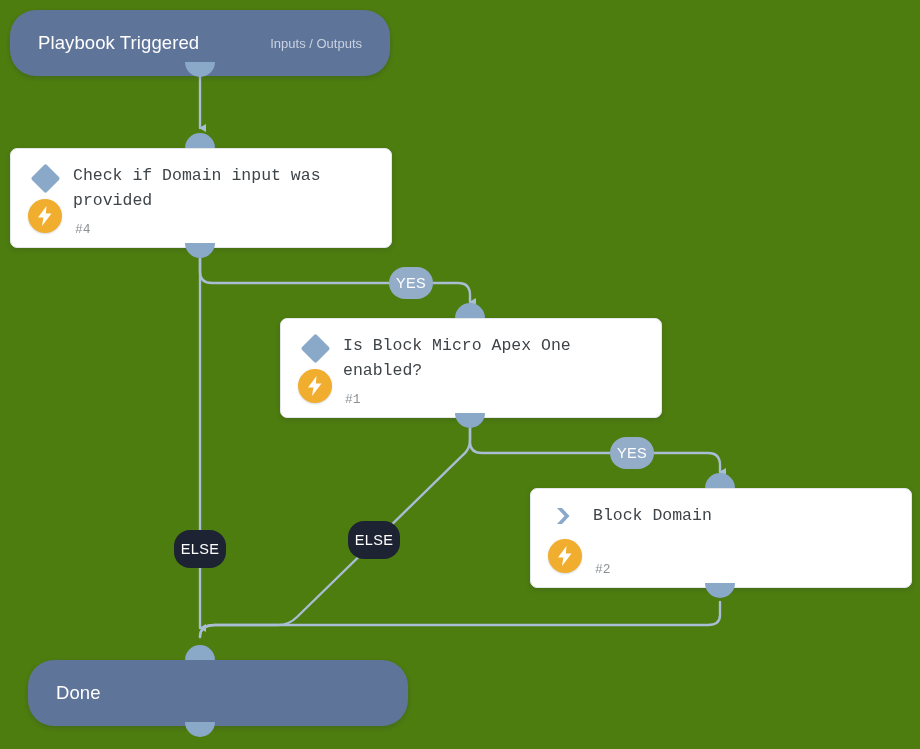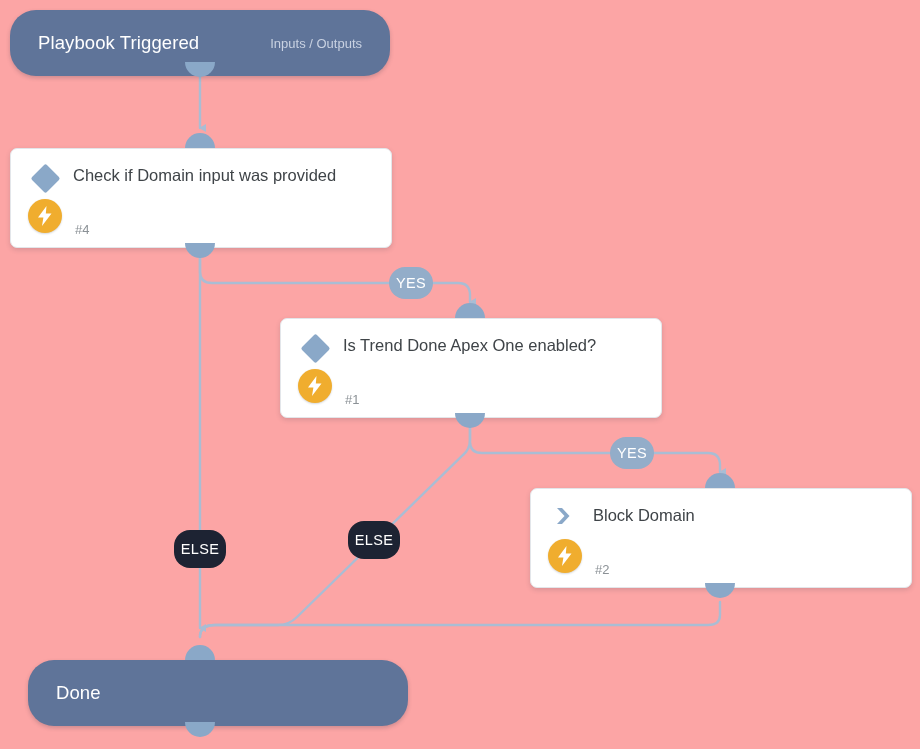--- a/index.html
+++ b/index.html
@@ -9,21 +9,21 @@
     background: #ffffff;
   }
   body {
     font-family: "Liberation Sans", sans-serif;
     -webkit-font-smoothing: antialiased;
   }
   #canvas {
     position: relative;
     width: 920px;
     height: 749px;
-    background: #fca5a5;
+    background: #4d7c0f;
     overflow: hidden;
   }
   #connectors {
     position: absolute;
     left: 0;
     top: 0;
     width: 920px;
     height: 749px;
     pointer-events: none;
   }
@@ -54,20 +54,21 @@
   }
 
   
   .card {
     position: absolute;
     background: #ffffff;
     border: 1px solid #e3e6ea;
     border-radius: 7px;
     box-shadow: 0 2px 5px rgba(40,50,70,0.16);
     z-index: 3;
+    font-family: Liberation Mono, monospace;
   }
   .card-icon {
     position: absolute;
     left: 20px;
     top: 14px;
     width: 30px;
     height: 30px;
   }
   .diamond {
     width: 21px;
@@ -210,21 +211,21 @@
 
   <div class="lbl lbl-else" style="left:174px; top:530px;">
     <span>ELSE</span>
   </div>
 
   <div class="port port-in" style="left:455px; top:303px;"></div>
   <div class="card" style="left:280px; top:318px; width:380px; height:98px;">
     <div class="card-icon">
       <div class="diamond"></div>
     </div>
-    <div class="card-title">Is Trend Done Apex One enabled?</div>
+    <div class="card-title">Is Block Micro Apex One enabled?</div>
     <div class="badge-bolt" style="top:50px;">
       <svg width="16" height="20" viewBox="0 0 16 20">
         <path d="M9.5,0 L1,11.5 L6.4,11.5 L5,20 L14.5,7.5 L8.8,7.5 Z" fill="#ffffff"></path>
       </svg>
     </div>
     <div class="card-num" style="top:73px;">#1</div>
   </div>
   <div class="port port-out" style="left:455px; top:413px;"></div>
 
   <div class="lbl lbl-yes" style="left:610px; top:437px;">

